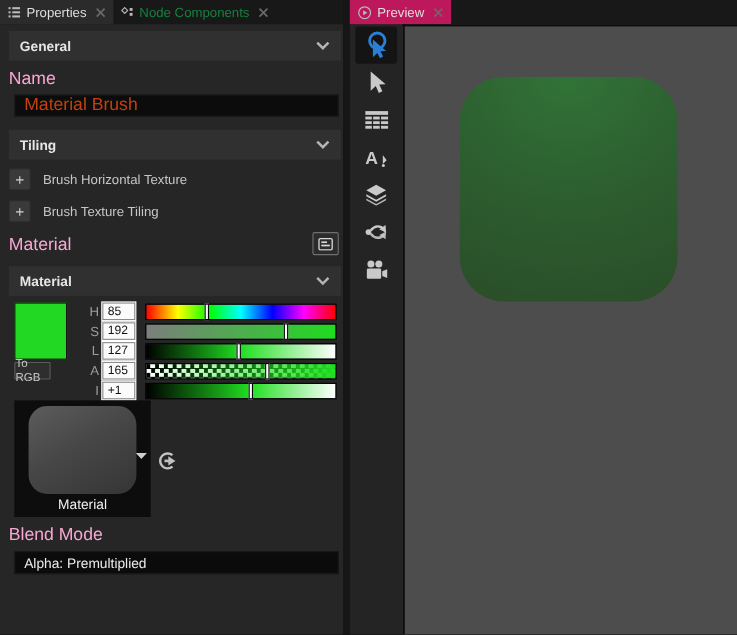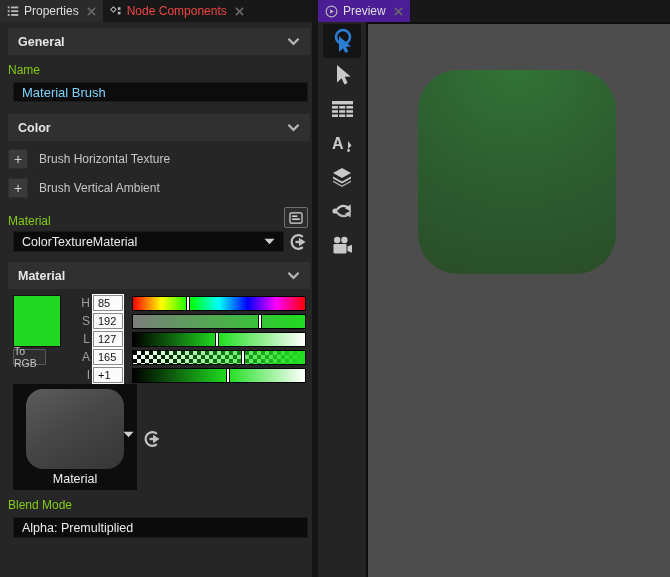--- a/index.html
+++ b/index.html
@@ -4,45 +4,45 @@
 <style>
   * { margin:0; padding:0; box-sizing:border-box; }
   html,body { background:#111; }
   .app {
     width:670px; height:577px; display:flex; overflow:hidden;
     font-family:"Liberation Sans", sans-serif; background:#191919;
     -webkit-font-smoothing:antialiased;
   }
   
   .tabbar { height:22px; background:#181818; display:flex; align-items:stretch; flex-shrink:0; }
-  .tab { display:flex; align-items:center; gap:5px; padding:0 7px; font-size:12px; color:#ef4444; }
+  .tab { display:flex; align-items:center; gap:5px; padding:0 7px; font-size:12px; color:#15803d; }
   .tab.active { background:#2b2b2b; color:#dedede; }
   .tab .ticon { display:flex; align-items:center; color:#b9b9b9; }
   .close-x { color:#686868; display:flex; align-items:center; margin-left:3px; }
   svg { display:block; }
 
   
   .left-panel { width:312px; display:flex; flex-direction:column; flex-shrink:0; }
   .divider { width:6px; background:#161616; flex-shrink:0; }
   .left-content { flex:1; background:#262626; padding:0 2px 0 8px; overflow:hidden; }
 
   .section-header {
     height:27px; background:#303030; display:flex; align-items:center;
     padding:0 10px; color:#e6e6e6; font-size:12.5px; font-weight:bold;
   }
   .section-header .chev { margin-left:auto; color:#b5b5b5; }
   .mt6{margin-top:6px;} .mt10{margin-top:10px;} .mt12{margin-top:12px;}
 
-  .field-label { font-size:12px; color:#84cc16; margin:8px 0 5px 0; }
+  .field-label { font-size:16px; color:#f9a8d4; margin:8px 0 5px 0; }
   .label-row { display:flex; align-items:flex-end; justify-content:space-between; margin:8px 2px 3px 0; }
   .label-row .field-label { margin:0; }
 
   .text-input {
-    height:20px; background:#0c0c0c; border:1px solid #1b1b1b; color:#7dd3fc;
-    font-size:13px; display:flex; align-items:center; padding:0 8px;
+    height:20px; background:#0c0c0c; border:1px solid #1b1b1b; color:#c2410c;
+    font-size:16px; display:flex; align-items:center; padding:0 8px;
     margin:0 2px 0 5px;
   }
 
   .add-row { display:flex; align-items:center; gap:11px; margin:7px 0 0 0; height:22px; }
   .plus-btn {
     width:20px; height:20px; background:#3a3a3a; border:1px solid #2e2e2e; border-radius:2px;
     color:#cfcfcf; font-size:14px; line-height:1; display:flex; align-items:center; justify-content:center;
   }
   .add-label { font-size:12px; color:#c6c6c6; }
 
@@ -162,64 +162,47 @@
               <path d="M1.5 1.5 L7 7 L12.5 1.5"></path>
             </svg>
         </span>
       </div>
       <div class="field-label">Name</div>
       <div class="text-input">
         <span>Material Brush</span>
       </div>
 
       <div class="section-header mt12">
-        <span>Color</span>
+        <span>Tiling</span>
         <span class="chev">
           <svg width="13" height="9" viewBox="0 0 14 9" fill="none" stroke="currentColor" stroke-width="2.4">
               <path d="M1.5 1.5 L7 7 L12.5 1.5"></path>
             </svg>
         </span>
       </div>
       <div class="add-row">
         <div class="plus-btn">+</div>
         <span class="add-label">Brush Horizontal Texture</span>
       </div>
       <div class="add-row">
         <div class="plus-btn">+</div>
-        <span class="add-label">Brush Vertical Ambient</span>
+        <span class="add-label">Brush Texture Tiling</span>
       </div>
 
       <div class="label-row">
         <div class="field-label">Material</div>
         <div class="editor-btn">
           <span>
             <svg width="14" height="12" viewBox="0 0 16 14">
                 <rect x="1" y="1" width="14" height="12" rx="1.5" fill="none" stroke="currentColor" stroke-width="1.4"></rect>
                 <rect x="3.5" y="4" width="6" height="1.8" fill="currentColor"></rect>
                 <rect x="3.5" y="7.5" width="9" height="1.8" fill="currentColor"></rect>
               </svg>
           </span>
         </div>
-      </div>
-      <div class="select-row">
-        <div class="select-box">
-          <span>ColorTextureMaterial</span>
-          <span class="dd-chev">
-            <svg width="11" height="7" viewBox="0 0 12 7" fill="currentColor">
-                <path d="M0.5 0.5 L11.5 0.5 L6 6.5 Z"></path>
-              </svg>
-          </span>
-        </div>
-        <span class="goto-btn">
-          <svg width="18" height="18" viewBox="0 0 18 18">
-              <path d="M12.8 3.8 A6.8 6.8 0 1 0 12.8 14.2" fill="none" stroke="currentColor" stroke-width="2.2"></path>
-              <rect x="5.5" y="7.8" width="5" height="2.4" fill="currentColor"></rect>
-              <path d="M9 4.8 L15.5 9 L9 13.2 Z" fill="currentColor"></path>
-            </svg>
-        </span>
       </div>
 
       <div class="section-header mt10">
         <span>Material</span>
         <span class="chev">
           <svg width="13" height="9" viewBox="0 0 14 9" fill="none" stroke="currentColor" stroke-width="2.4">
               <path d="M1.5 1.5 L7 7 L12.5 1.5"></path>
             </svg>
         </span>
       </div>
@@ -296,21 +279,21 @@
         </div>
       </div>
 
     </div>
   </div>
 
   <div class="divider"></div>
 
   <div class="right-panel">
     <div class="tabbar">
-      <div class="tab active" style="background:#4c1d95">
+      <div class="tab active" style="background:#be185d">
         <span class="ticon">
           <svg width="13" height="13" viewBox="0 0 16 16">
               <circle cx="8" cy="8" r="6.6" fill="none" stroke="currentColor" stroke-width="1.4"></circle>
               <path d="M6.3 5.2 L11 8 L6.3 10.8 Z" fill="currentColor"></path>
             </svg>
         </span>
         <span>Preview</span>
         <span class="close-x">
           <svg width="9" height="9" viewBox="0 0 10 10" stroke="currentColor" stroke-width="1.8">
               <path d="M1 1 L9 9 M9 1 L1 9"></path>

